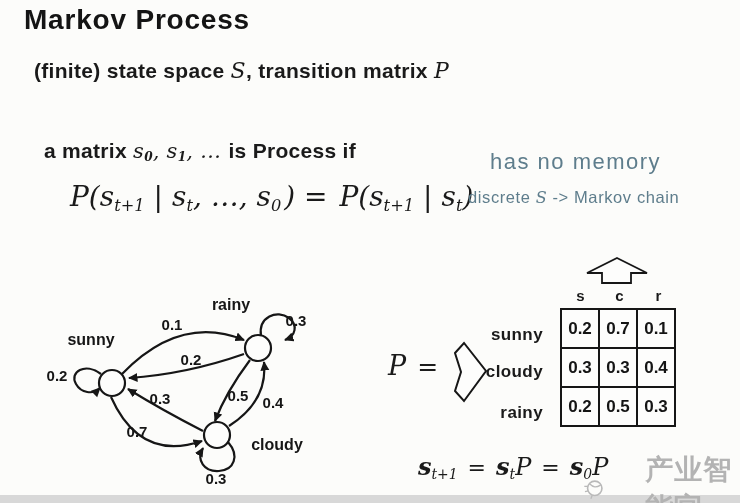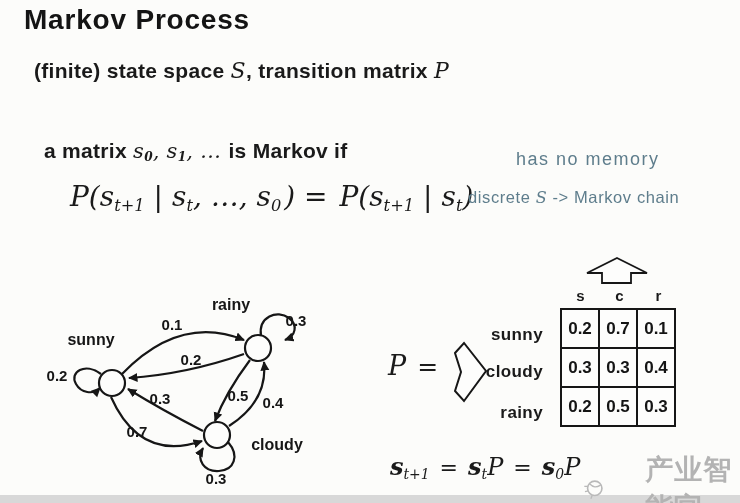--- a/index.html
+++ b/index.html
@@ -11,54 +11,54 @@
   .comic{font-family:"Liberation Sans",sans-serif;font-weight:700;color:#1a1a1a;}
   .math{font-family:"DejaVu Serif",serif;font-style:italic;font-weight:400;color:#1a1a1a;}
   .msub{font-family:"DejaVu Serif",serif;font-style:italic;font-size:0.58em;vertical-align:-0.28em;letter-spacing:0;}
   .mbold{font-weight:700;}
   .title{left:24px;top:4px;font-size:28px;font-weight:800;letter-spacing:0.8px;color:#141414;}
   .subtitle{left:34px;top:58px;font-size:21px;letter-spacing:0.3px;}
   .subtitle .math{font-size:22px;}
   .process{left:44px;top:139px;font-size:21px;letter-spacing:0.3px;}
   .process .math{font-size:21px;}
   .ann{color:#5e7d8c;font-weight:500;}
-  .ann-memory{left:516px;top:149px;font-size:18px;letter-spacing:1.5px;}
+  .ann-memory{left:490px;top:149px;font-size:22px;letter-spacing:1.5px;}
   .ann-discrete{left:468px;top:188px;font-size:16.5px;letter-spacing:0.6px;}
   .ann-discrete .math{color:#5e7d8c;font-size:16px;}
   .formula{left:70px;top:180px;font-size:28px;font-family:"DejaVu Serif",serif;}
   .formula .bar{margin:0 9px;font-style:normal;}
   .formula .gap{margin:0 3px;}
   .p-eq{left:388px;top:350px;font-size:27px;font-family:"DejaVu Serif",serif;}
   .p-eq .eqs{font-style:normal;margin-left:11px;font-size:25px;}
   .rowlab{left:430px;width:113px;text-align:right;font-size:17px;font-weight:700;letter-spacing:0.4px;}
   .colhead{top:287px;width:39px;text-align:center;font-size:15px;font-weight:700;}
   table.pmatrix{position:absolute;left:560px;top:308px;border-collapse:collapse;background:#fdfdfc;}
   table.pmatrix td{
     width:36px;height:37px;border:2.5px solid #161616;text-align:center;
     font-size:17px;font-weight:700;color:#141414;padding:0;
   }
-  .recurrence{left:390px;top:452px;font-size:24px;font-family:"DejaVu Serif",serif;text-align:center;}
+  .recurrence{left:418px;top:452px;font-size:24px;font-family:"DejaVu Serif",serif;text-align:center;}
   .recurrence .eqs{font-style:normal;margin:0 10px;font-size:22px;}
   .watermark{left:583px;top:451px;display:flex;align-items:center;gap:4px;color:#b3b3b3;z-index:5;}
   .watermark .wm-text{font-size:28px;font-weight:700;letter-spacing:1px;font-family:"DejaVu Sans",sans-serif;margin-left:36px;}
   .bottom-bar{left:0;top:495px;width:740px;height:8px;background:#d8d8d8;}
   svg text{font-family:"Liberation Sans",sans-serif;fill:#161616;}
   svg .nodelab{font-size:16px;font-weight:600;}
   svg .problab{font-size:15px;font-weight:600;}
 </style>
 </head>
 <body>
 
 <div class="slide">
 
   <div class="abs subtitle comic"><span>(finite) state space </span><span class="math">S</span><span>, transition matrix </span><span class="math">P</span></div>
 
   <div class="abs title comic">Markov Process</div>
 
-  <div class="abs process comic"><span>a matrix </span><span class="math">s</span><span class="msub">0</span><span class="math">, </span><span class="math">s</span><span class="msub">1</span><span class="math">, … </span><span> is Markov if</span></div>
+  <div class="abs process comic"><span>a matrix </span><span class="math">s</span><span class="msub">0</span><span class="math">, </span><span class="math">s</span><span class="msub">1</span><span class="math">, … </span><span> is Process if</span></div>
 
   <div class="abs ann ann-memory">has no memory</div>
 
   <div class="abs formula math"><span>P(</span><span>s</span><span class="msub">t+1</span><span class="bar">|</span><span>s</span><span class="msub">t</span><span>, …, </span><span>s</span><span class="msub">0</span><span class="gap">) = </span><span>P(</span><span>s</span><span class="msub">t+1</span><span class="bar">|</span><span>s</span><span class="msub">t</span><span>)</span></div>
 
   <div class="abs ann ann-discrete"><span>discrete </span><span class="math">S</span><span> -&gt; Markov chain</span></div>
 
   <svg class="abs" style="left:0;top:270px;" width="390" height="233" viewBox="0 0 390 233">
     <defs>
       <marker id="arrh" markerUnits="userSpaceOnUse" markerWidth="11" markerHeight="10" refX="8.5" refY="4.5" orient="auto">

